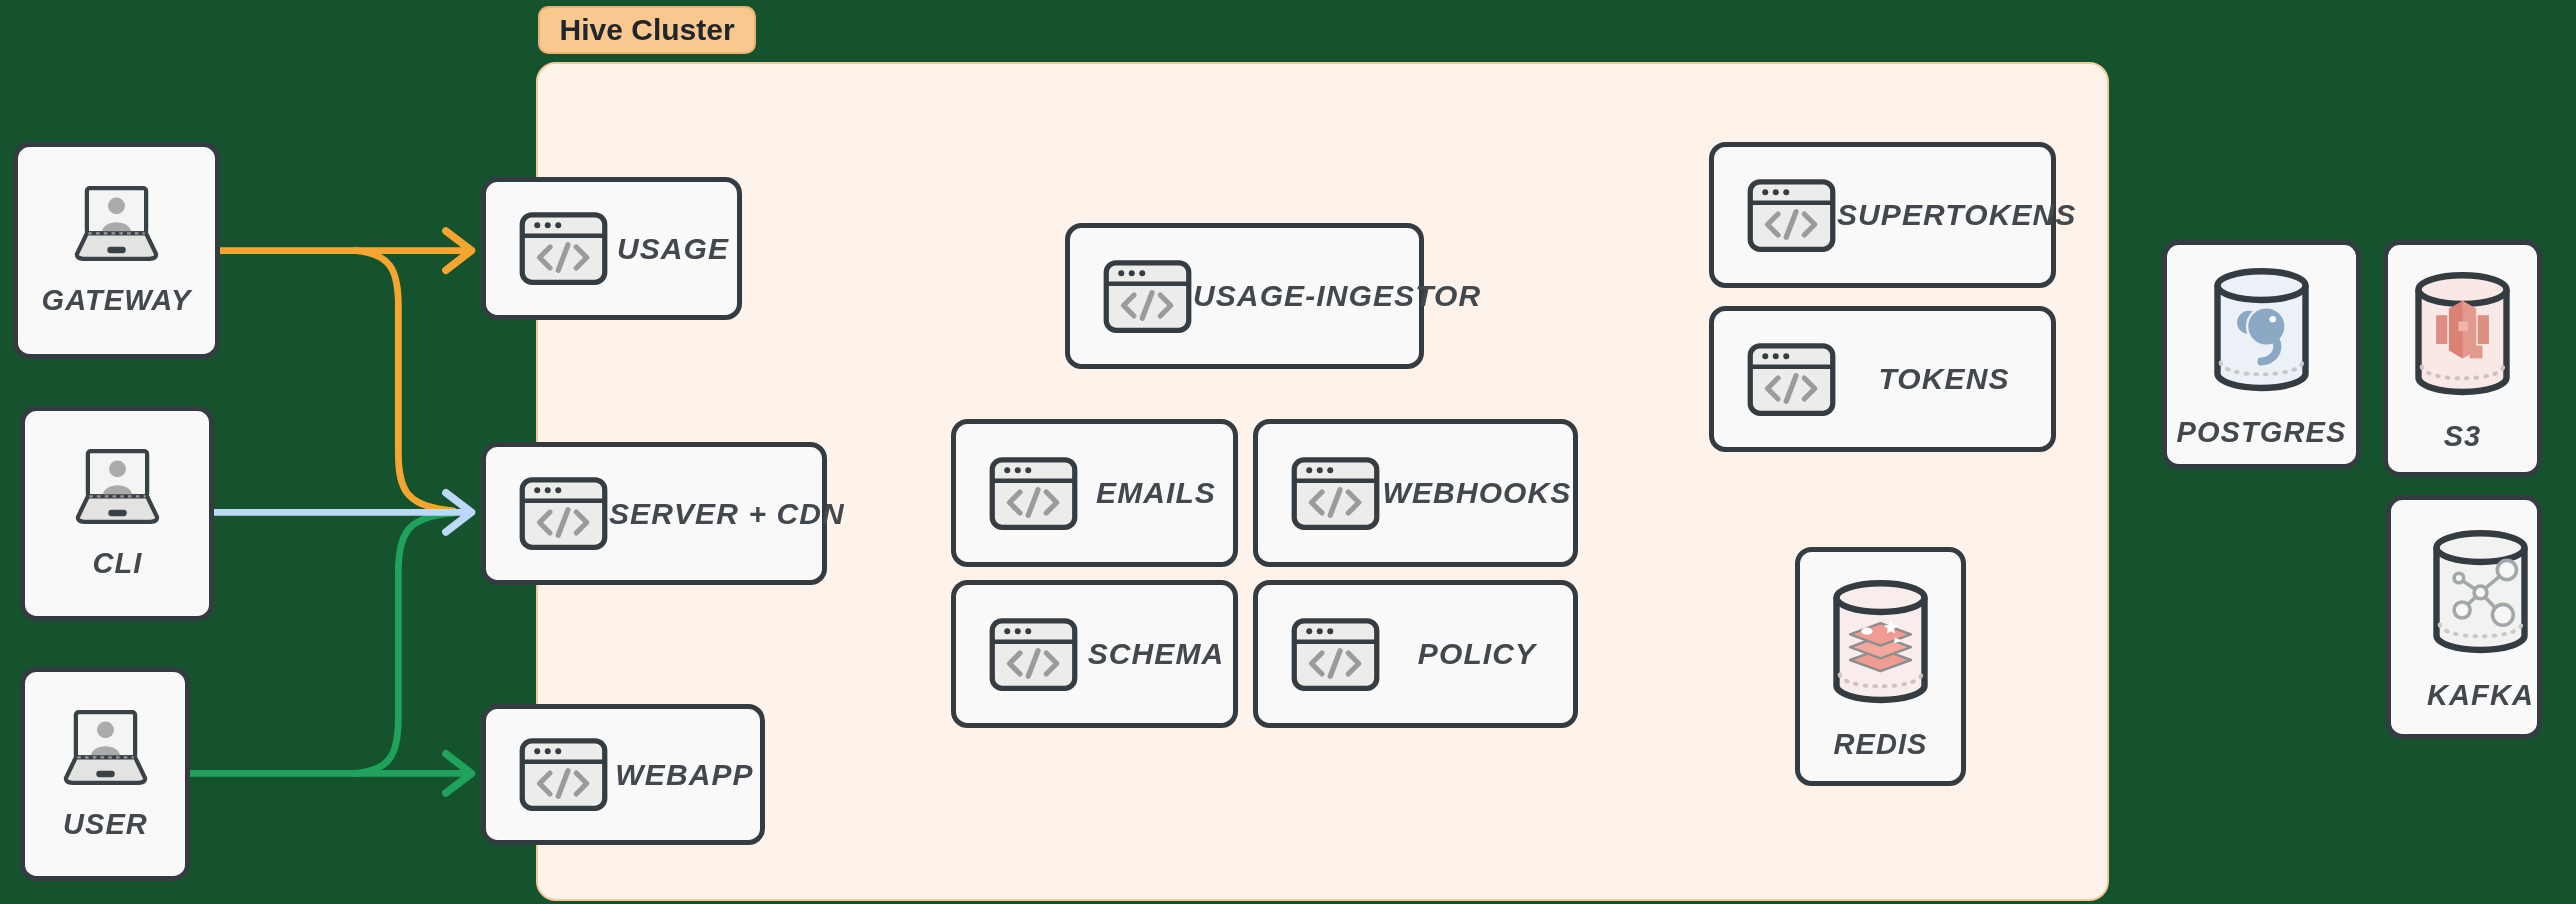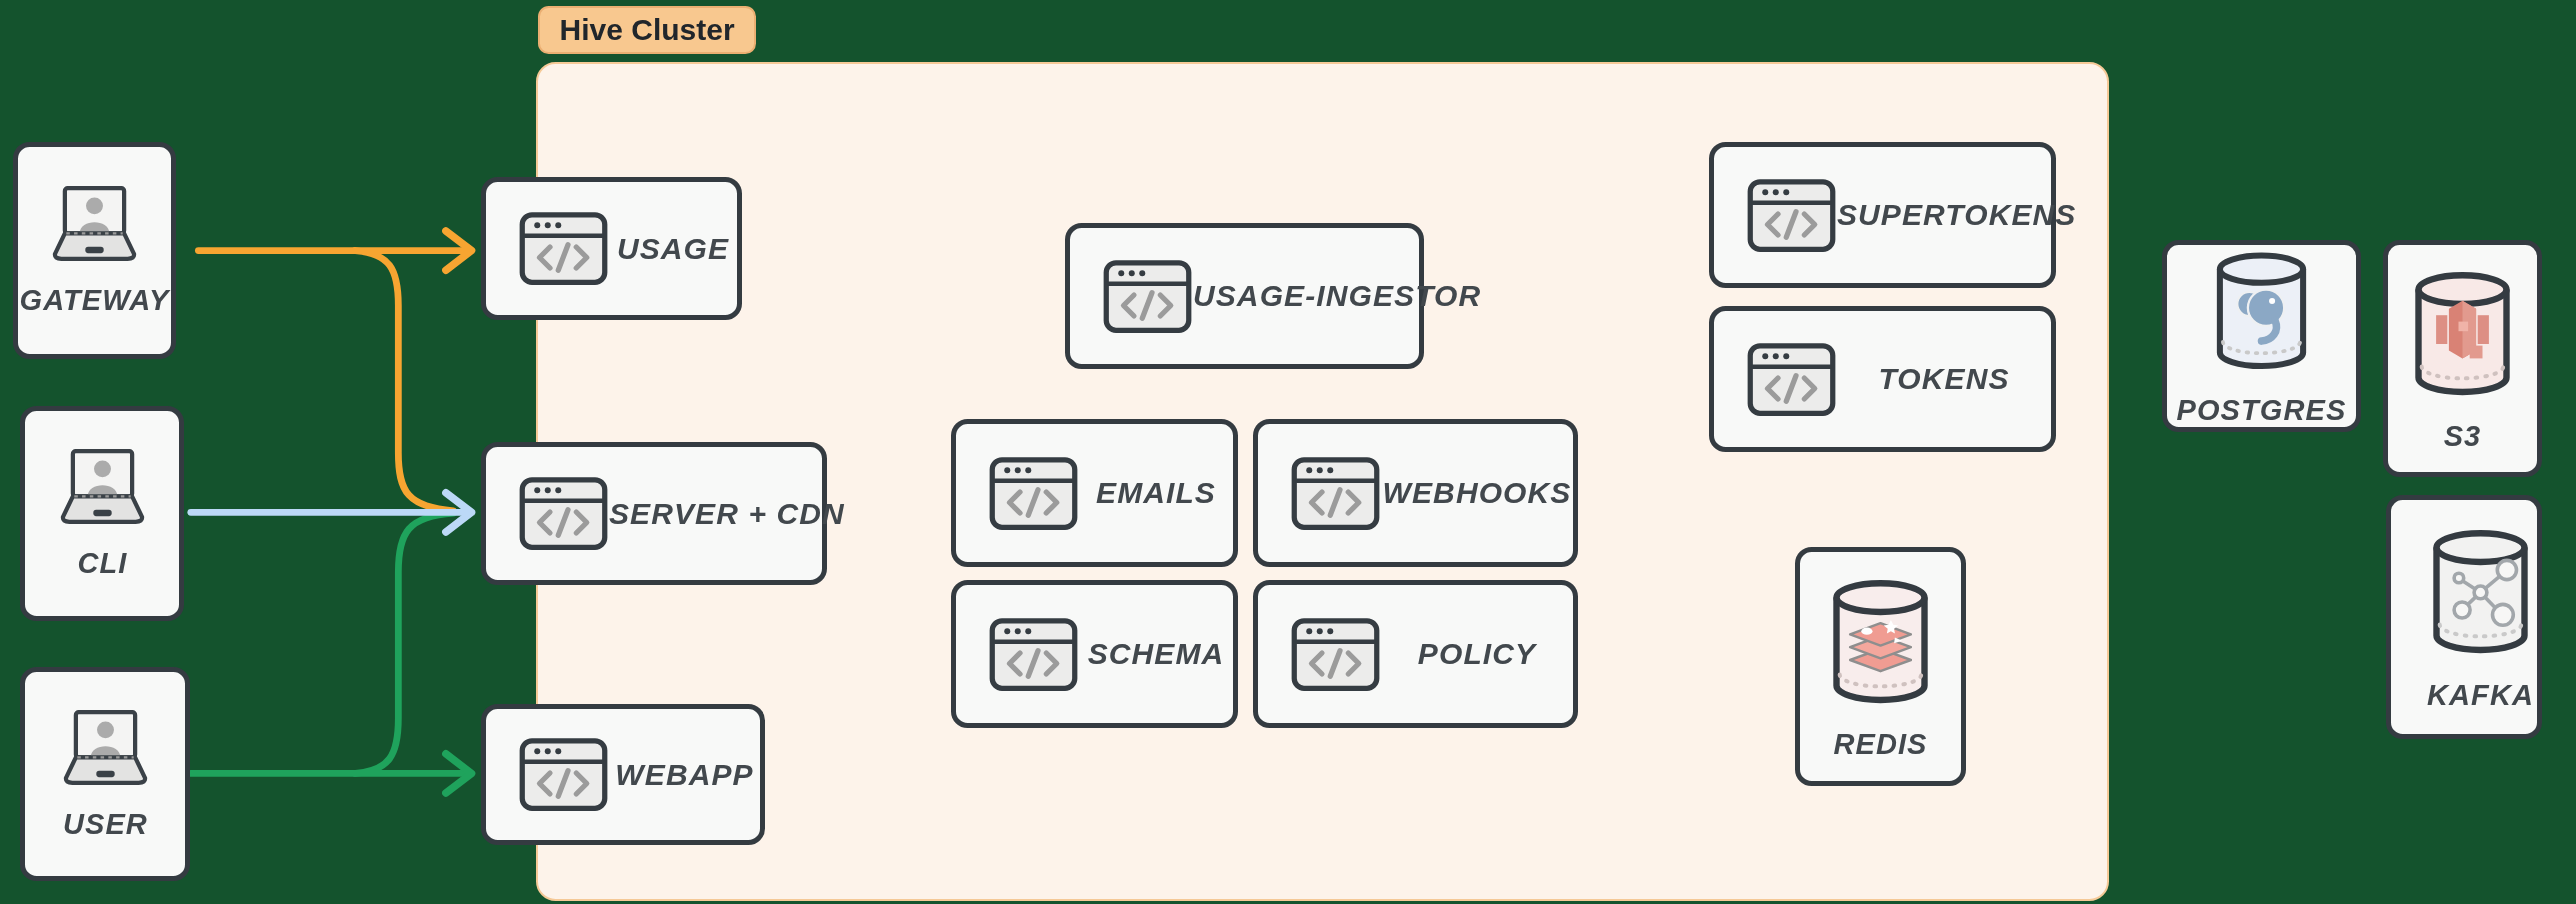--- a/index.html
+++ b/index.html
@@ -129,27 +129,27 @@
       <path d="M590 306 L624 332 L590 358" stroke="#F7A531" stroke-width="10"></path>
 
       <path d="M252 679 L614 679" stroke="#BCD9F7" stroke-width="9"></path>
       <path d="M590 653 L624 679 L590 705" stroke="#BCD9F7" stroke-width="10"></path>
 
       <path d="M252 1025 L614 1025" stroke="#1FA35C" stroke-width="9"></path>
       <path d="M590 999 L624 1025 L590 1051" stroke="#1FA35C" stroke-width="10"></path>
     </g>
   </svg>
 
-  <div class="card actor" style="left:13px;top:142px;width:163px;height:217px;">
+  <div class="card actor" style="left:13px;top:142px;width:207px;height:217px;">
     <svg width="113" height="79" viewBox="0 0 150 105">
         <use href="#sym-laptop"></use>
       </svg>
     <span class="lbl">GATEWAY</span>
   </div>
-  <div class="card actor" style="left:20.4px;top:406px;width:164px;height:215px;">
+  <div class="card actor" style="left:20.4px;top:406px;width:194px;height:215px;">
     <svg width="113" height="79" viewBox="0 0 150 105">
         <use href="#sym-laptop"></use>
       </svg>
     <span class="lbl">CLI</span>
   </div>
   <div class="card actor" style="left:20.4px;top:667px;width:170px;height:214px;">
     <svg width="113" height="79" viewBox="0 0 150 105">
         <use href="#sym-laptop"></use>
       </svg>
     <span class="lbl">USER</span>
@@ -216,21 +216,21 @@
     <span class="lbl">TOKENS</span>
   </div>
 
   <div class="card dbcard" style="left:1795px;top:547px;width:171px;height:239px;">
     <svg width="121" height="140" viewBox="0 0 160 186">
         <use href="#sym-db-redis"></use>
       </svg>
     <span class="lbl">REDIS</span>
   </div>
 
-  <div class="card dbcard" style="left:2162px;top:240px;width:199px;height:192px;">
+  <div class="card dbcard" style="left:2162px;top:240px;width:199px;height:229px;">
     <svg width="121" height="140" viewBox="0 0 160 186">
         <use href="#sym-db-postgres"></use>
       </svg>
     <span class="lbl">POSTGRES</span>
   </div>
   <div class="card dbcard" style="left:2383px;top:240px;width:159px;height:237px;">
     <svg width="121" height="140" viewBox="0 0 160 186">
         <use href="#sym-db-s3"></use>
       </svg>
     <span class="lbl">S3</span>

